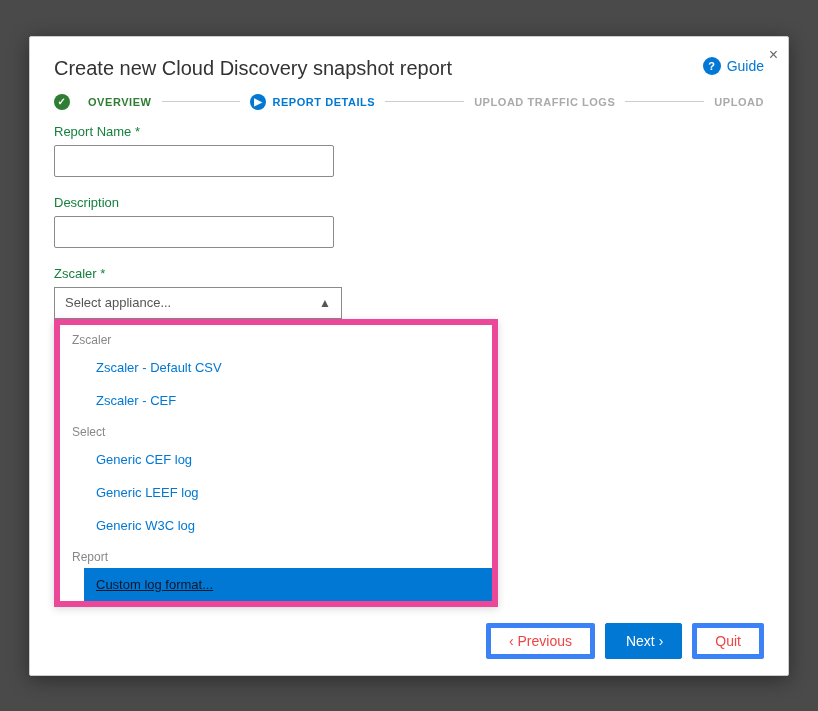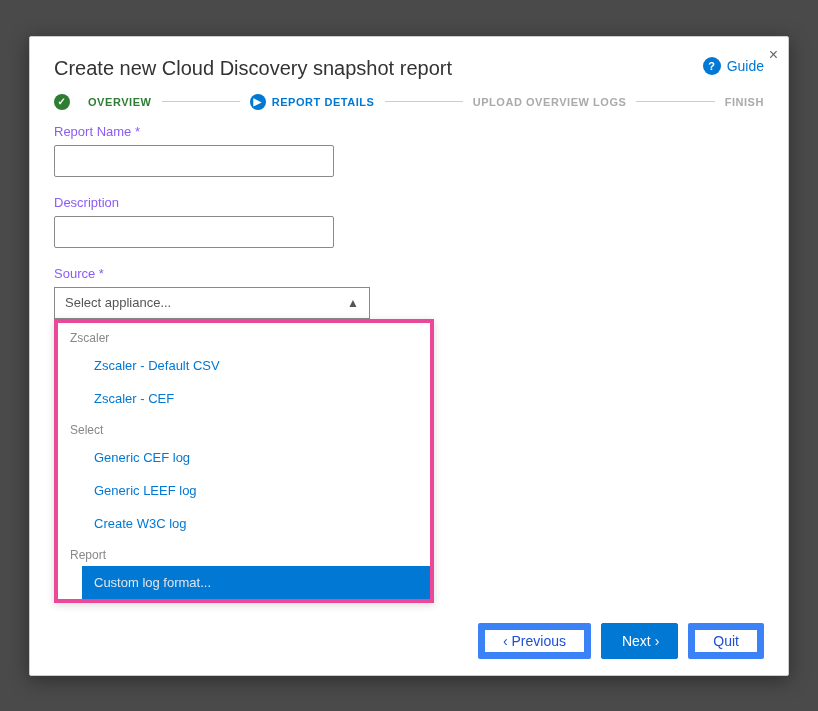--- a/index.html
+++ b/index.html
@@ -105,62 +105,62 @@
     
     .form-body {
       padding: 0 24px;
       flex: 1;
     }
     .form-group {
       margin-bottom: 18px;
     }
     .form-label {
       font-size: 13px;
-      color: #8b5cf6;
+      color: #15803d;
       margin-bottom: 6px;
       display: block;
     }
     .form-input {
       width: 280px;
       height: 32px;
       border: 1px solid #8a8a8a;
       border-radius: 2px;
       padding: 4px 8px;
       font-size: 13px;
       outline: none;
     }
     
     .source-dropdown-container {
       position: relative;
       width: 280px;
     }
     .source-dropdown-btn {
-      width: 316px;
+      width: 288px;
       height: 32px;
       border: 1px solid #8a8a8a;
       background: #fff;
       display: flex;
       align-items: center;
       justify-content: space-between;
       padding: 4px 10px;
       cursor: pointer;
       font-size: 13px;
       color: #555;
     }
     .dropdown-arrow {
       font-size: 12px;
       color: #555;
     }
     
     .dropdown-list {
       position: absolute;
       top: 32px;
       left: 0;
-      width: 380px;
-      border: 4px solid #ec4899;
+      width: 444px;
+      border: 6px solid #ec4899;
       background: #fff;
       z-index: 100;
       box-shadow: 0 2px 8px rgba(0,0,0,0.15);
       max-height: 360px;
       overflow: hidden;
       display: flex;
       flex-direction: column;
     }
     .dropdown-list-inner {
       overflow-y: auto;
@@ -175,21 +175,22 @@
     .dropdown-item {
       padding: 9px 12px;
       font-size: 13px;
       color: #0078d4;
       cursor: pointer;
       border-bottom: none;
       margin-left: 24px;
     }
     .dropdown-item.selected {
       background: #0078d4;
-      color: #e5e5e5;
+      color: #0f172a;
+      text-decoration: underline;
     }
     
     .dropdown-list-inner::-webkit-scrollbar {
       width: 8px;
     }
     .dropdown-list-inner::-webkit-scrollbar-thumb {
       background: #bbb;
     }
     
     .dialog-footer {
@@ -204,22 +205,22 @@
       padding: 0 18px;
       font-size: 14px;
       cursor: pointer;
       border-radius: 2px;
       display: flex;
       align-items: center;
       gap: 4px;
     }
     .btn-secondary {
       background: #fff;
-      border: 7px solid #3b82f6;
-      color: #1d4ed8;
+      border: 5px solid #3b82f6;
+      color: #ef4444;
     }
     .btn-primary {
       background: #0078d4;
       border: 1px solid #0078d4;
       color: #fff;
       font-weight: 500;
       padding-left: 20px;
     }
     .guide-icon {
       display: inline-flex;
@@ -254,59 +255,59 @@
       <span class="step-icon done">✓</span>
       <span class="step-label done">OVERVIEW</span>
     </div>
     <div class="step-line"></div>
     <div class="step">
       <span class="step-icon active">▶</span>
       <span class="step-label active">REPORT DETAILS</span>
     </div>
     <div class="step-line"></div>
     <div class="step">
-      <span class="step-label inactive">UPLOAD OVERVIEW LOGS</span>
+      <span class="step-label inactive">UPLOAD TRAFFIC LOGS</span>
     </div>
     <div class="step-line"></div>
     <div class="step">
-      <span class="step-label inactive">FINISH</span>
+      <span class="step-label inactive">UPLOAD</span>
     </div>
   </div>
 
   <div class="form-body">
 
     <div class="form-group">
       <label class="form-label">Report Name *</label>
       <input type="text" class="form-input" placeholder="" style="">
     </div>
 
     <div class="form-group">
       <label class="form-label">Description</label>
       <input type="text" class="form-input" placeholder="" style="">
     </div>
 
     <div class="form-group">
-      <label class="form-label">Source *</label>
+      <label class="form-label">Zscaler *</label>
       <div class="source-dropdown-container">
         <div class="source-dropdown-btn">
           <span>Select appliance...</span>
           <span class="dropdown-arrow">▲</span>
         </div>
 
         <div class="dropdown-list">
           <div class="dropdown-list-inner">
 
             <div class="dropdown-group-label">Zscaler</div>
             <div class="dropdown-item">Zscaler - Default CSV</div>
             <div class="dropdown-item">Zscaler - CEF</div>
 
             <div class="dropdown-group-label">Select</div>
             <div class="dropdown-item">Generic CEF log</div>
             <div class="dropdown-item">Generic LEEF log</div>
-            <div class="dropdown-item">Create W3C log</div>
+            <div class="dropdown-item">Generic W3C log</div>
 
             <div class="dropdown-group-label">Report</div>
             <div class="dropdown-item selected">Custom log format...</div>
           </div>
         </div>
       </div>
     </div>
   </div>
 
   <div class="dialog-footer">

